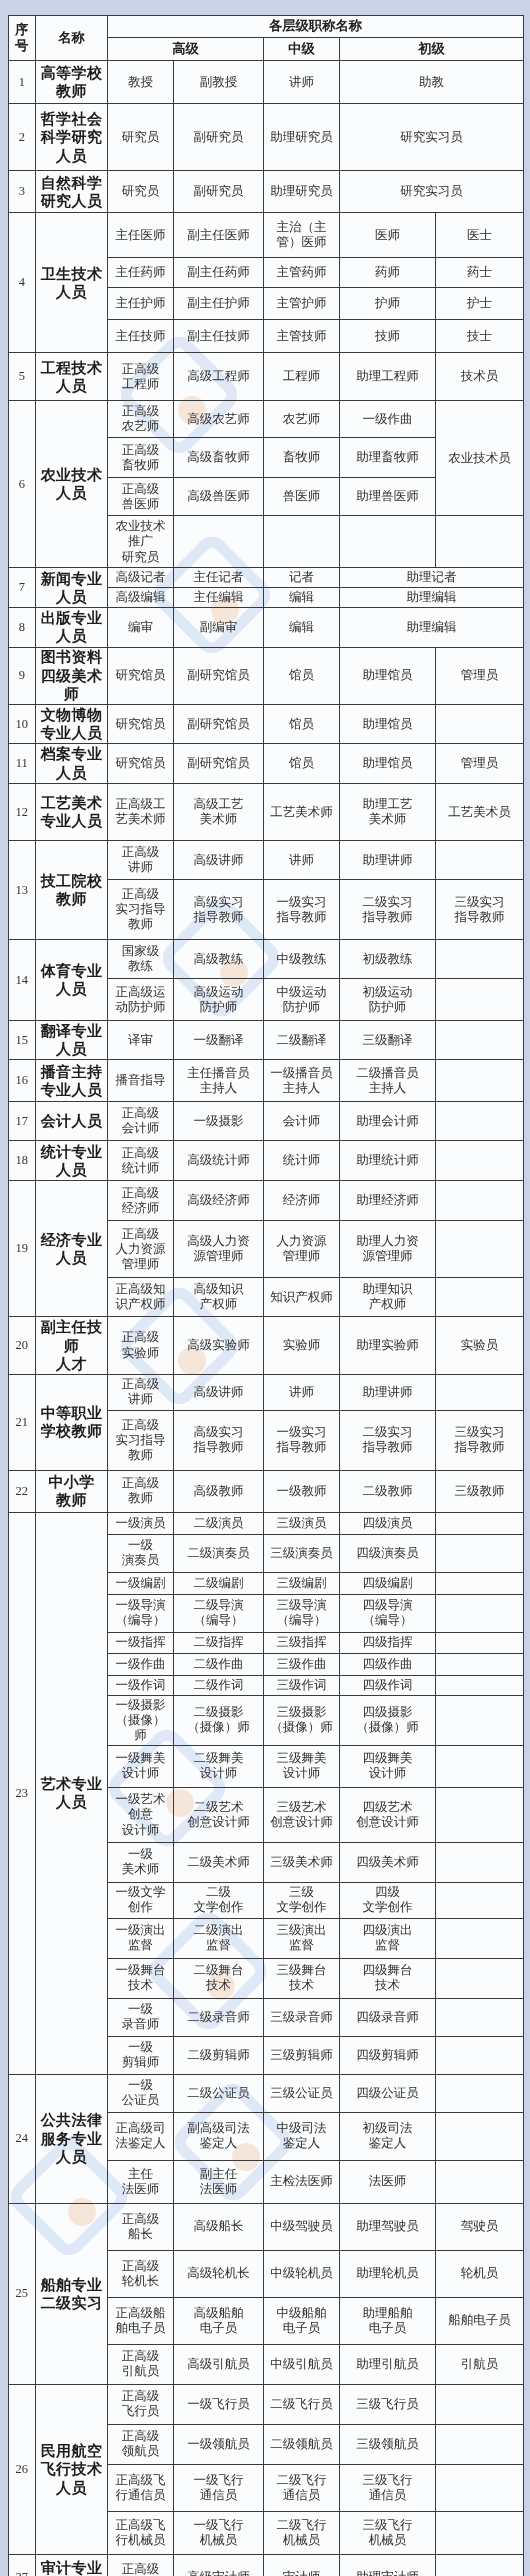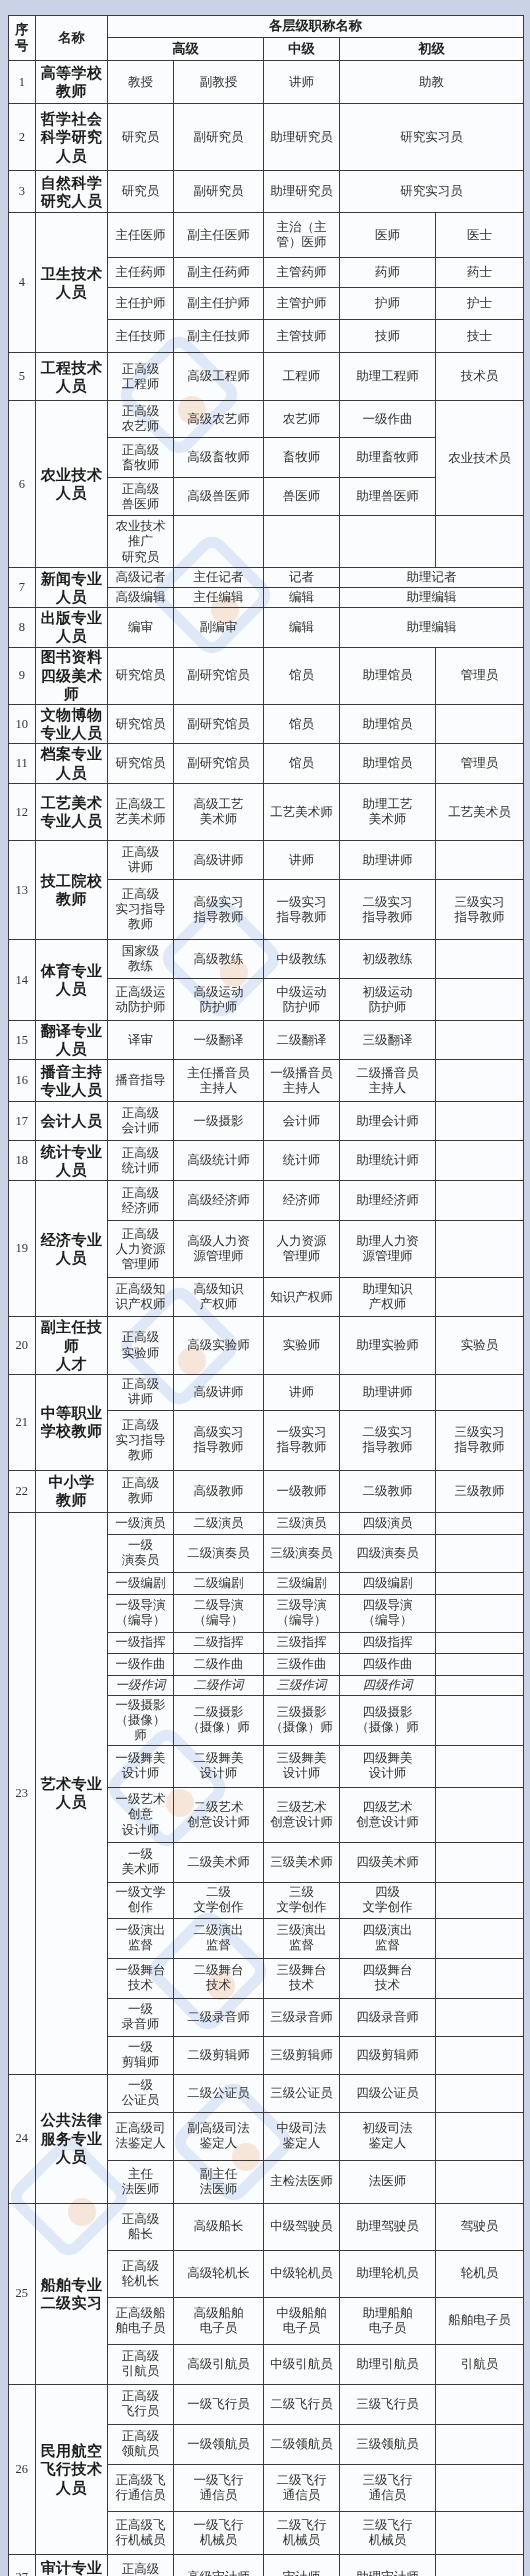--- a/index.html
+++ b/index.html
@@ -479,21 +479,21 @@
           <td>四级指挥</td>
           <td></td>
         </tr>
         <tr style="height: 22px;">
           <td>一级作曲</td>
           <td>二级作曲</td>
           <td>三级作曲</td>
           <td>四级作曲</td>
           <td></td>
         </tr>
-        <tr style="height: 20px; font-style: italic;">
+        <tr style="height: 20px;">
           <td>一级作词</td>
           <td>二级作词</td>
           <td>三级作词</td>
           <td>四级作词</td>
           <td></td>
         </tr>
         <tr style="height: 50px;">
           <td>一级摄影
 （摄像）
 师</td>

